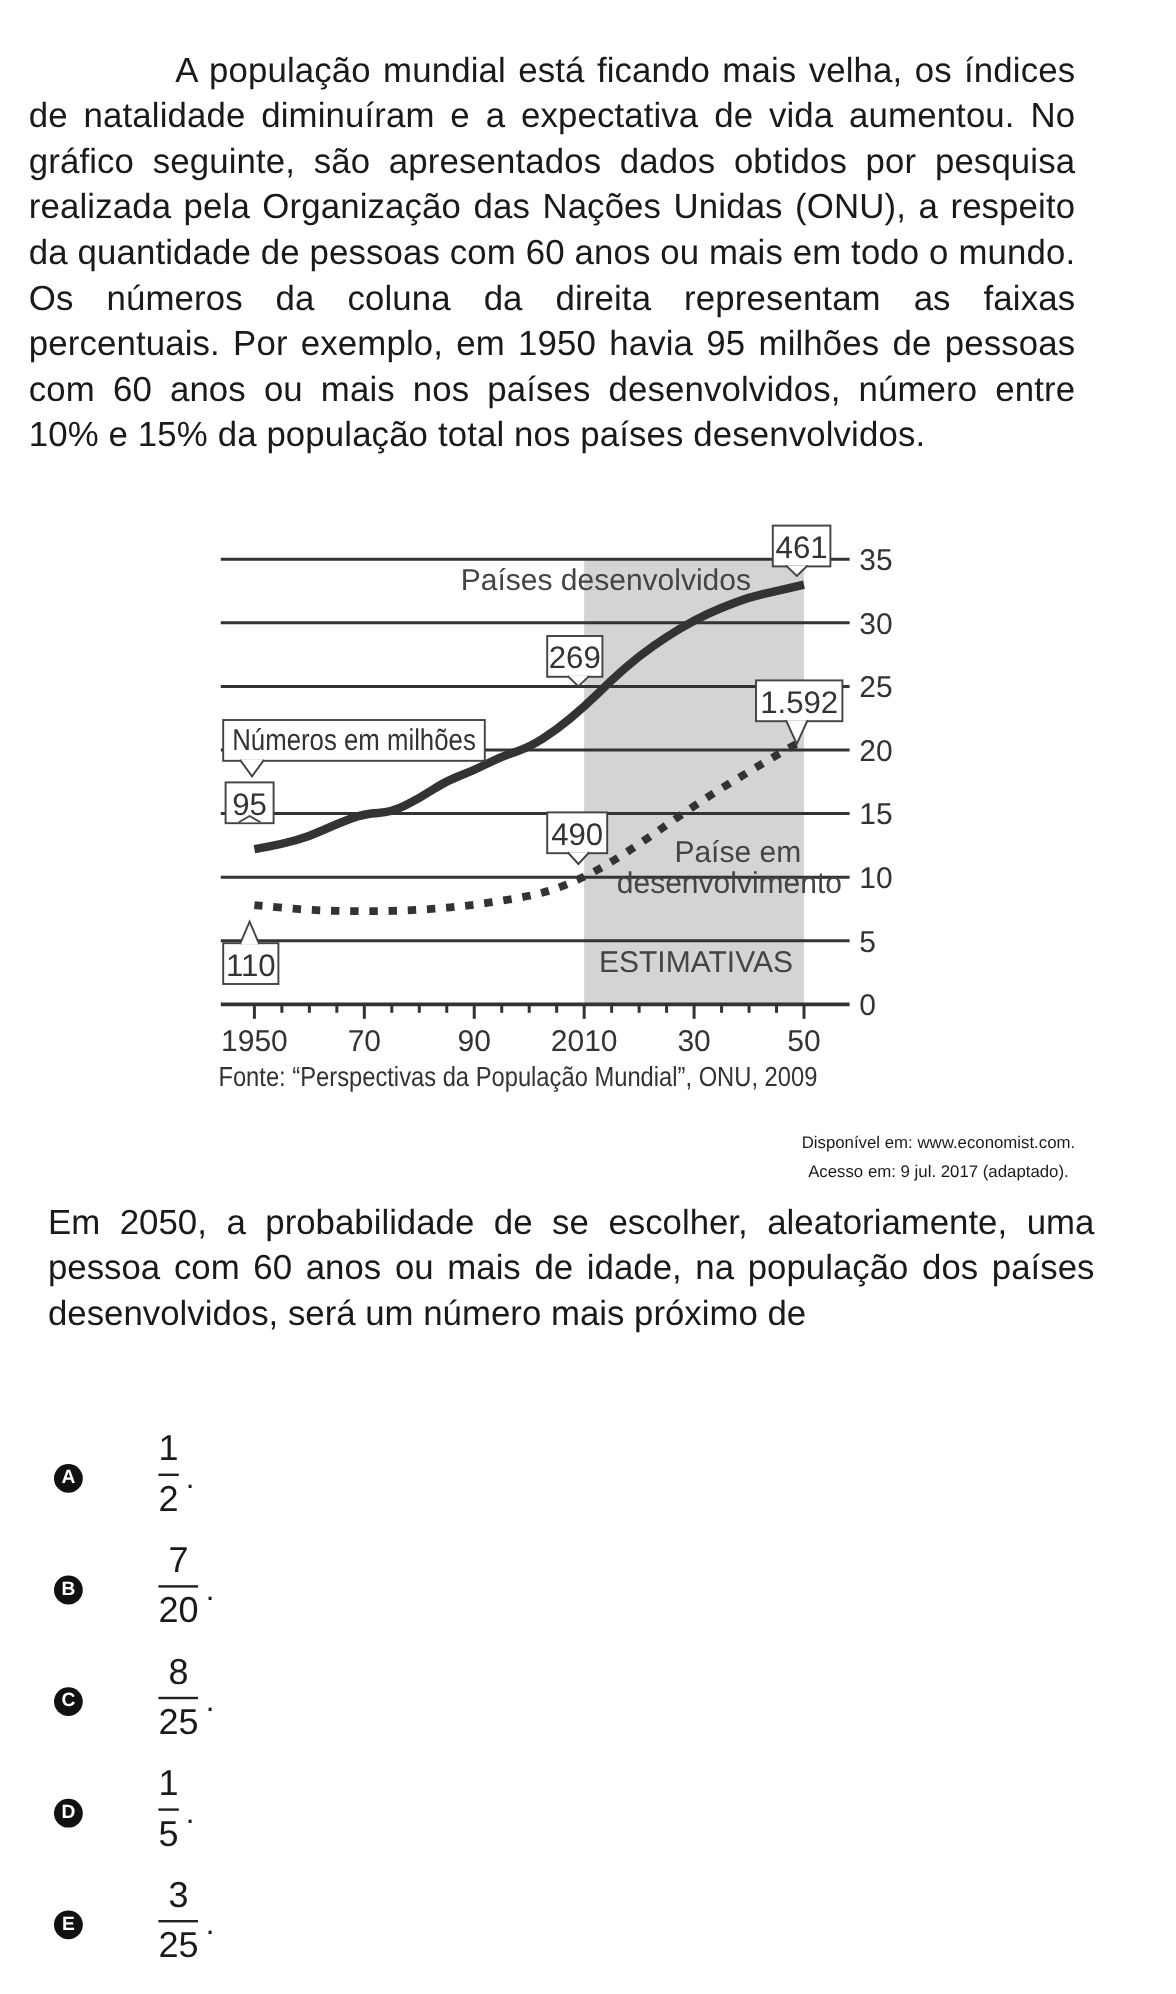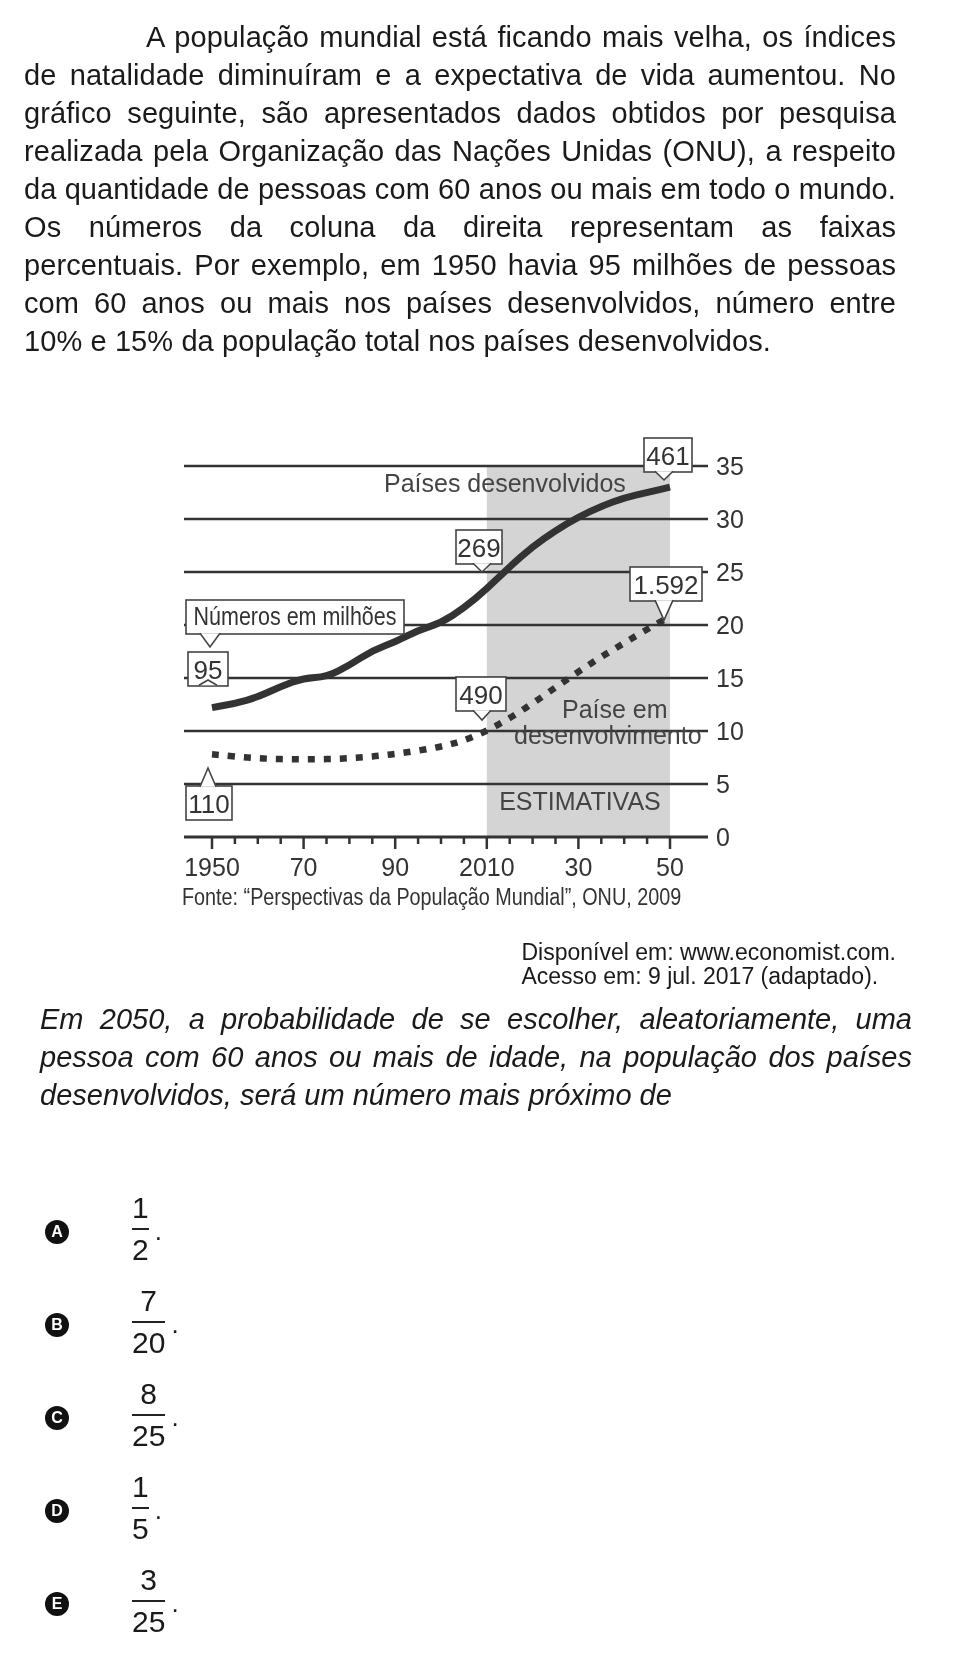--- a/index.html
+++ b/index.html
@@ -1,27 +1,27 @@
 <!DOCTYPE html>
 <html><head>
 <meta charset="utf-8">
 <style>
   html, body { margin: 0; padding: 0; background: #ffffff; }
   body { width: 980px; height: 1662px; position: relative; overflow: hidden;
          font-family: "Liberation Sans", sans-serif; color: #1a1a1a; }
   .intro { position: absolute; left: 24px; top: 18px; width: 872px;
            font-size: 29px; line-height: 38px; text-align: justify; letter-spacing: 0.1px; }
-  .intro .first { text-indent: 122px; display: block; }
+  .intro .first { text-indent: 122px; display: block; margin-top: 22px; }
   .chart { position: absolute; left: 0; top: 430px; }
   .source { position: absolute; left: 182px; top: 884px; font-size: 23px; color: #333;
             transform: scaleX(0.86); transform-origin: left top; white-space: nowrap; }
-  .citation { position: absolute; right: 84px; top: 940px; font-size: 23px; line-height: 24px;
-              text-align: left; color: #1a1a1a; }
+  .citation { position: absolute; right: 84px; top: 940px; font-size: 14px; line-height: 24px;
+              text-align: center; color: #1a1a1a; }
   .question { position: absolute; left: 40px; top: 1000px; width: 872px; font-size: 29px;
-              line-height: 38px; text-align: justify; font-style: italic; }
+              line-height: 38px; text-align: justify; }
   .options { position: absolute; left: 40px; top: 1190px; }
   .option { position: absolute; left: 0; width: 300px; height: 80px; }
   .letter { position: absolute; left: 5px; width: 24px; height: 24px; border-radius: 50%;
             background: #111; color: #fff; font-weight: bold; font-size: 16px;
             display: flex; align-items: center; justify-content: center; }
   .frac { position: absolute; left: 98px; display: flex; flex-direction: column; align-items: center; }
   .frac .num, .frac .den { font-size: 30px; line-height: 36px; }
   .frac .bar { height: 2px; background: #222; align-self: stretch; margin: 2px 0; }
   .frac-wrap { position: absolute; left: 92px; display: flex; align-items: center; }
   .period { font-size: 26px; margin-left: 6px; position: relative; top: 2px; }

